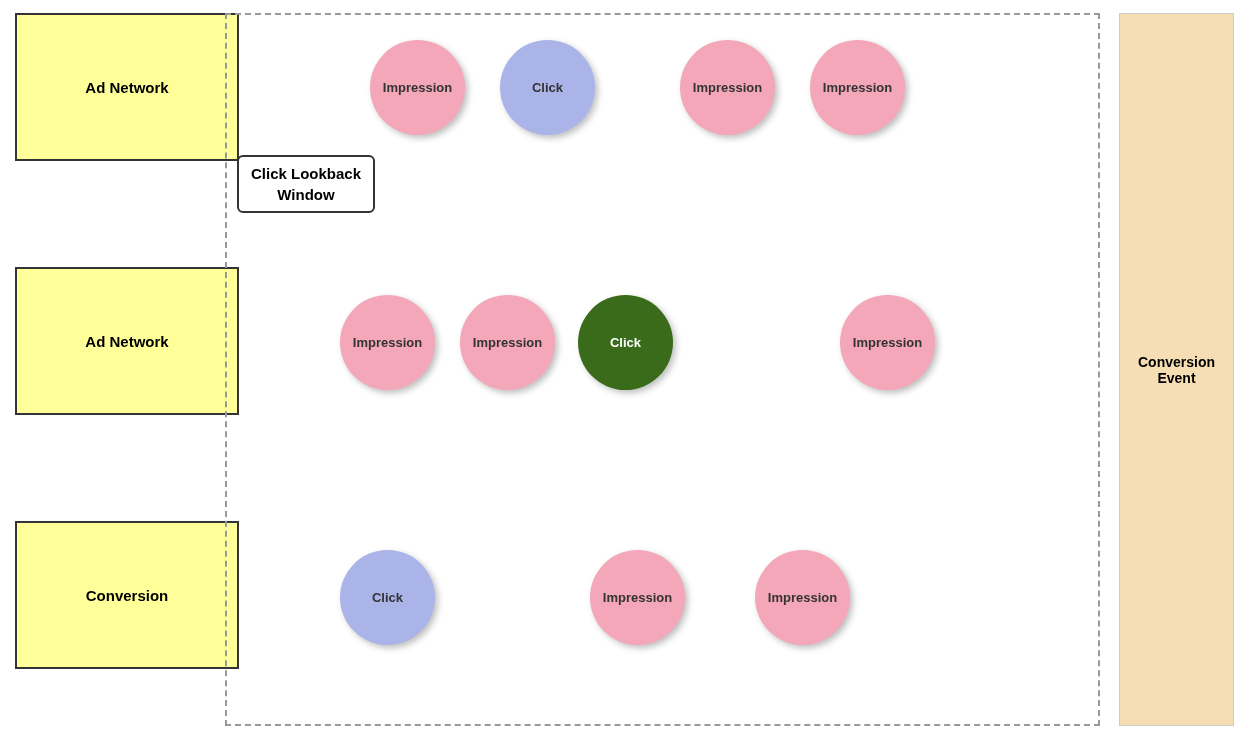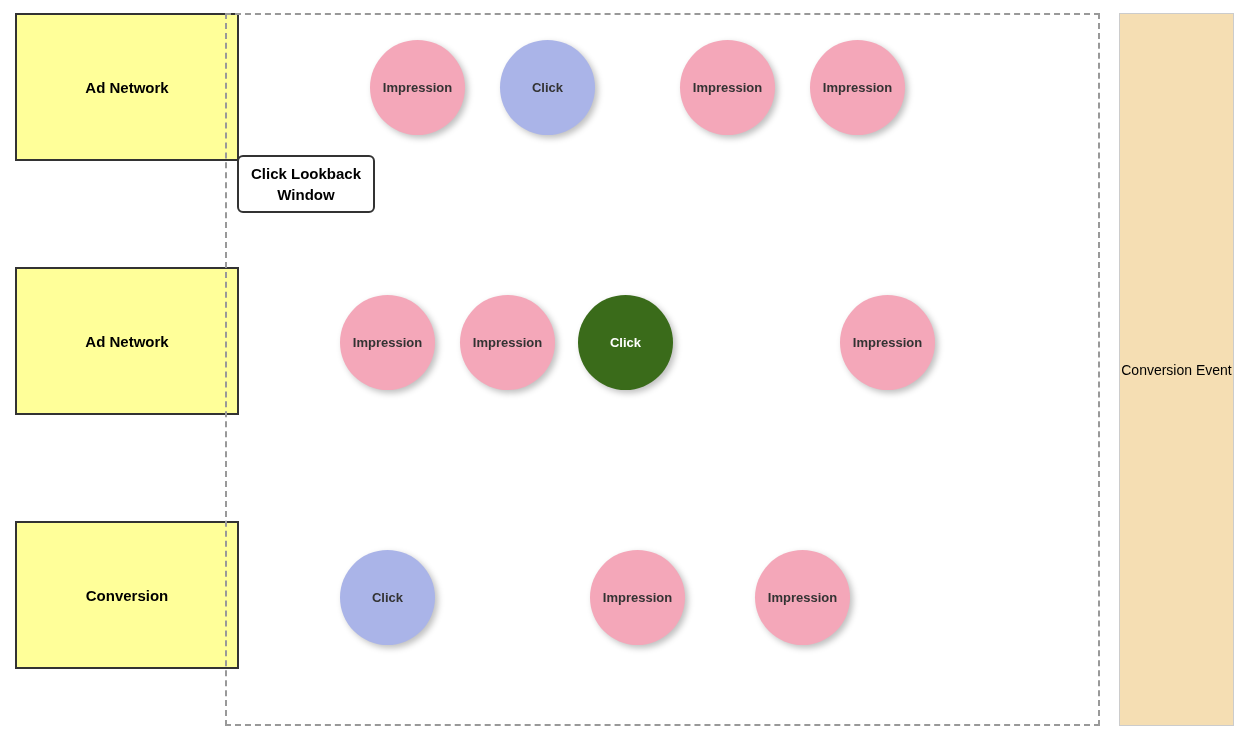--- a/index.html
+++ b/index.html
@@ -55,21 +55,21 @@
       position: absolute;
       right: 0;
       top: 13px;
       width: 115px;
       height: 713px;
       background: #f5deb3;
       border: 1px solid #ccc;
       display: flex;
       align-items: center;
       justify-content: center;
-      font-weight: normal;
+      font-weight: bold;
       font-size: 14px;
       text-align: center;
     }
 
     
     .lookback-label {
       position: absolute;
       left: 237px;
       top: 155px;
       background: #fff;

